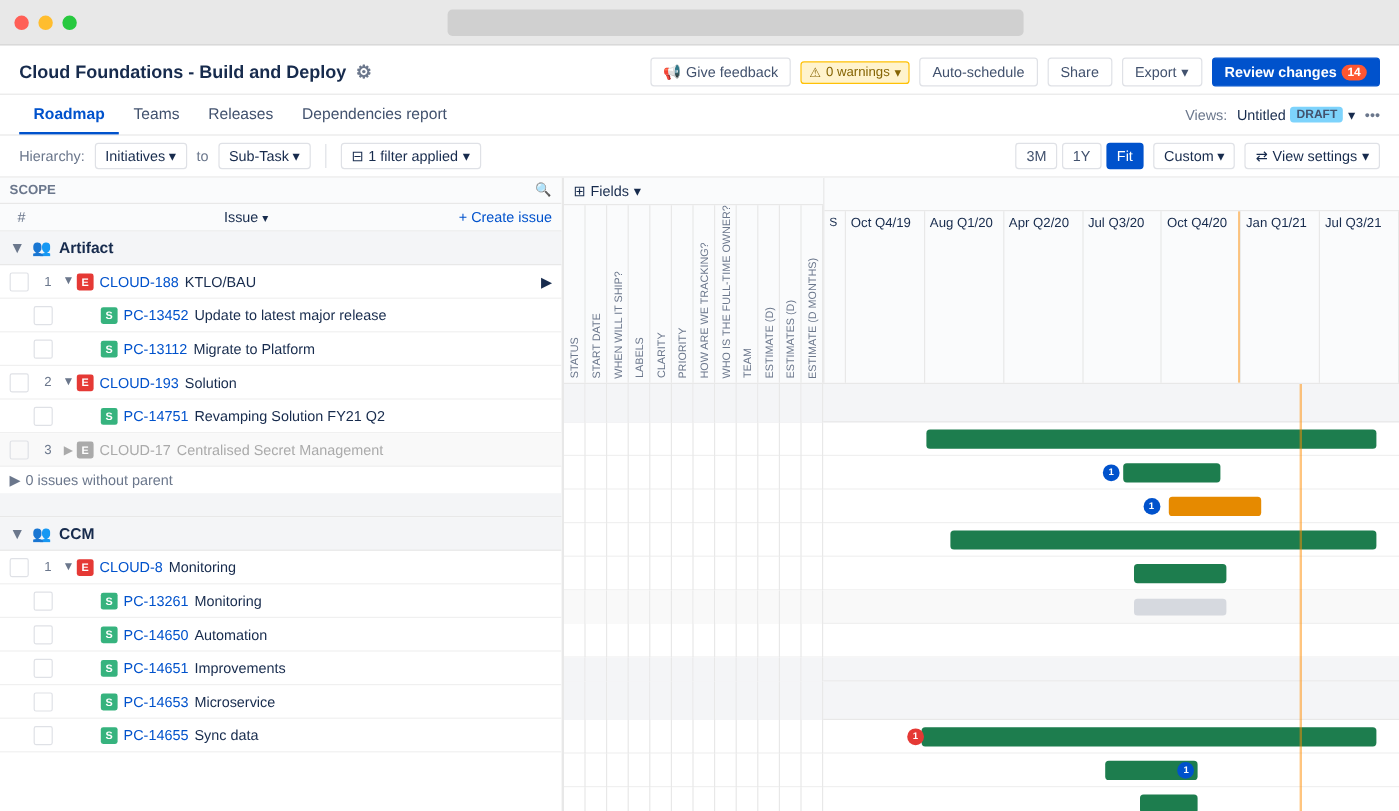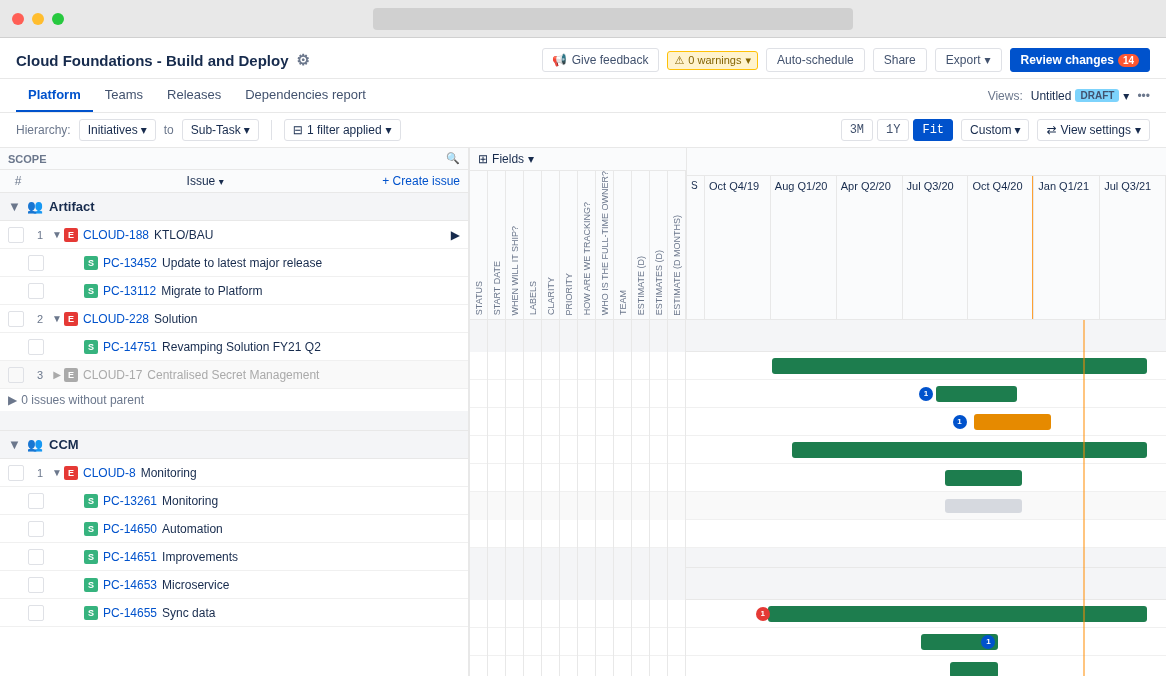--- a/index.html
+++ b/index.html
@@ -182,21 +182,20 @@
       gap: 4px;
     }
     .time-btn {
       padding: 3px 8px;
       border: 1px solid #dfe1e6;
       border-radius: 3px;
       background: #fff;
       cursor: pointer;
       font-size: 12px;
       color: #42526e;
-      font-family: Liberation Mono, monospace;
     }
     .time-btn.active {
       background: #0052cc;
       color: #fff;
       border-color: #0052cc;
     }
     .view-settings-btn {
       display: flex;
       align-items: center;
       gap: 4px;
@@ -414,21 +413,21 @@
         <span>▾</span>
       </button>
       <button class="btn btn-primary">
         <span>Review changes</span>
         <span class="badge">14</span>
       </button>
     </div>
   </div>
 
   <div class="nav-bar">
-    <div class="nav-tab active">Platform</div>
+    <div class="nav-tab active">Roadmap</div>
     <div class="nav-tab">Teams</div>
     <div class="nav-tab">Releases</div>
     <div class="nav-tab">Dependencies report</div>
     <div class="nav-right">
       <span class="views-label">Views:</span>
       <div class="view-name">
         <span>Untitled</span>
         <span class="draft-badge">DRAFT</span>
         <span>▾</span>
       </div>
@@ -522,21 +521,21 @@
         <div class="issue-type-icon icon-story">S</div>
         <span class="issue-id">PC-13112</span>
         <span class="issue-name">Migrate to Platform</span>
       </div>
 
       <div class="issue-row">
         <div class="checkbox"></div>
         <div class="row-num">2</div>
         <span style="width:14px;color:#6b778c;font-size:10px;">▼</span>
         <div class="issue-type-icon icon-cloud">E</div>
-        <span class="issue-id">CLOUD-228</span>
+        <span class="issue-id">CLOUD-193</span>
         <span class="issue-name">Solution</span>
       </div>
 
       <div class="issue-row indent-1">
         <div class="checkbox"></div>
         <div class="row-num"></div>
         <span style="width:14px;"></span>
         <div class="issue-type-icon icon-story">S</div>
         <span class="issue-id">PC-14751</span>
         <span class="issue-name">Revamping Solution FY21 Q2</span>

